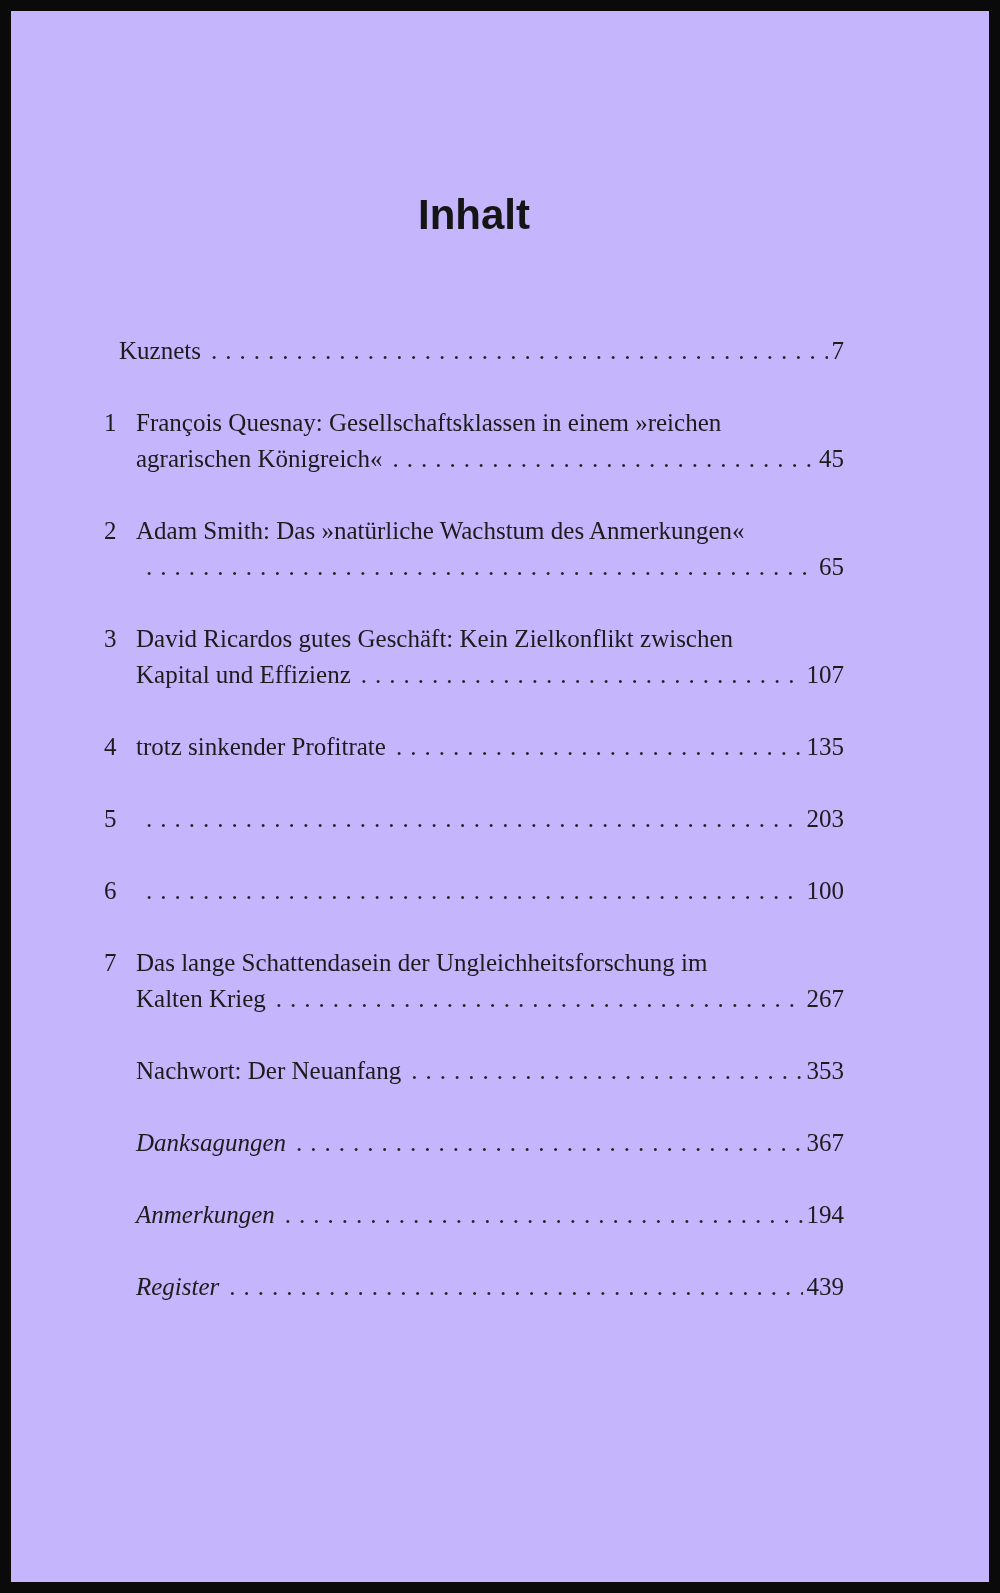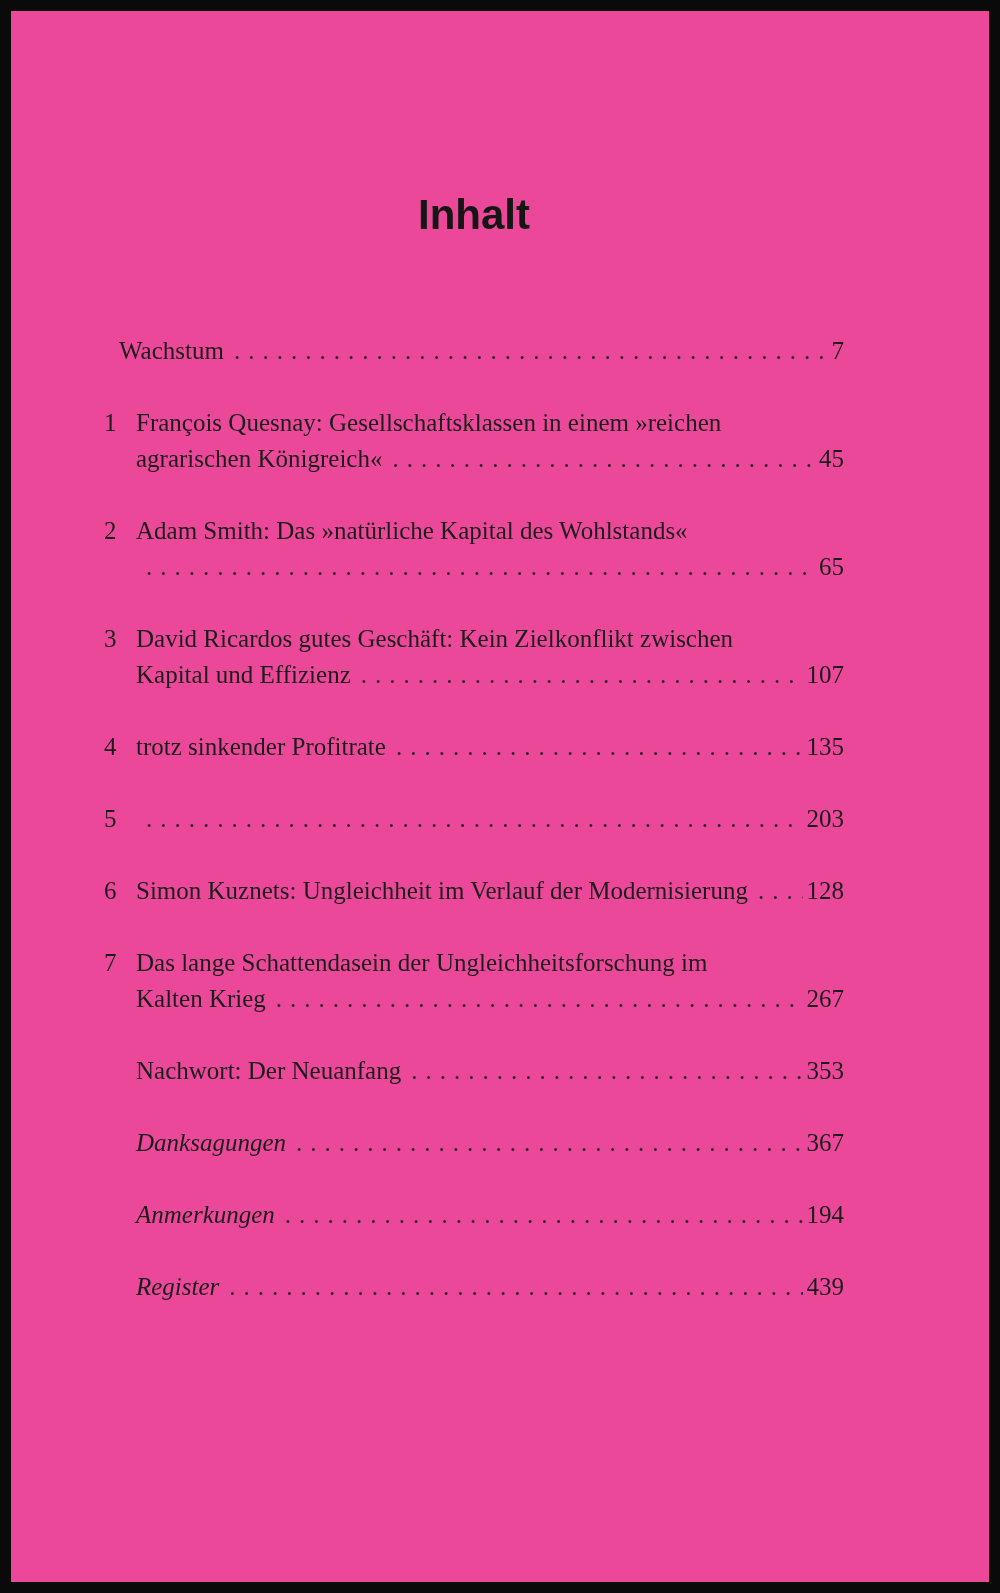--- a/index.html
+++ b/index.html
@@ -7,21 +7,21 @@
     width: 1000px;
     height: 1593px;
     box-sizing: border-box;
     background: #0a0a0a;
     padding: 11px;
   }
   .page {
     width: 100%;
     height: 100%;
     box-sizing: border-box;
-    background: #ec4899;
+    background: #c4b5fd;
     color: #1c1c1c;
     font-family: "Liberation Serif", serif;
     overflow: hidden;
   }
   .toc-wrap {
     margin: 0 145px 0 93px;
   }
   .title {
     font-family: "Liberation Sans", sans-serif;
     font-weight: 700;
@@ -78,41 +78,41 @@
 
 <div class="frame">
   <div class="page">
     <div class="toc-wrap">
       <div class="title">Inhalt</div>
       <div class="toc">
           <div class="entry outdent">
     <span class="num"></span>
     <div class="body">
       <div class="line last">
-        <span class="txt">Wachstum</span>
+        <span class="txt">Kuznets</span>
         <span class="leader">..........................................................................................</span>
         <span class="pg">7</span>
       </div>
     </div>
   </div>
           <div class="entry">
     <span class="num">1</span>
     <div class="body">
       <div class="line">François Quesnay: Gesellschaftsklassen in einem »reichen</div>
               <div class="line last">
         <span class="txt">agrarischen Königreich«</span>
         <span class="leader">..........................................................................................</span>
         <span class="pg">45</span>
       </div>
     </div>
   </div>
           <div class="entry">
     <span class="num">2</span>
     <div class="body">
-      <div class="line">Adam Smith: Das »natürliche Kapital des Wohlstands«</div>
+      <div class="line">Adam Smith: Das »natürliche Wachstum des Anmerkungen«</div>
               <div class="line last">
         <span class="leader">..........................................................................................</span>
         <span class="pg">65</span>
       </div>
     </div>
   </div>
           <div class="entry">
     <span class="num">3</span>
     <div class="body">
       <div class="line">David Ricardos gutes Geschäft: Kein Zielkonflikt zwischen</div>
@@ -139,23 +139,22 @@
       <div class="line last">
         <span class="leader">..........................................................................................</span>
         <span class="pg">203</span>
       </div>
     </div>
   </div>
           <div class="entry">
     <span class="num">6</span>
     <div class="body">
       <div class="line last">
-        <span class="txt">Simon Kuznets: Ungleichheit im Verlauf der Modernisierung</span>
-        <span class="leader">..........................................................................................</span>
-        <span class="pg">128</span>
+        <span class="leader">..........................................................................................</span>
+        <span class="pg">100</span>
       </div>
     </div>
   </div>
           <div class="entry">
     <span class="num">7</span>
     <div class="body">
       <div class="line">Das lange Schattendasein der Ungleichheitsforschung im</div>
               <div class="line last">
         <span class="txt">Kalten Krieg</span>
         <span class="leader">..........................................................................................</span>

